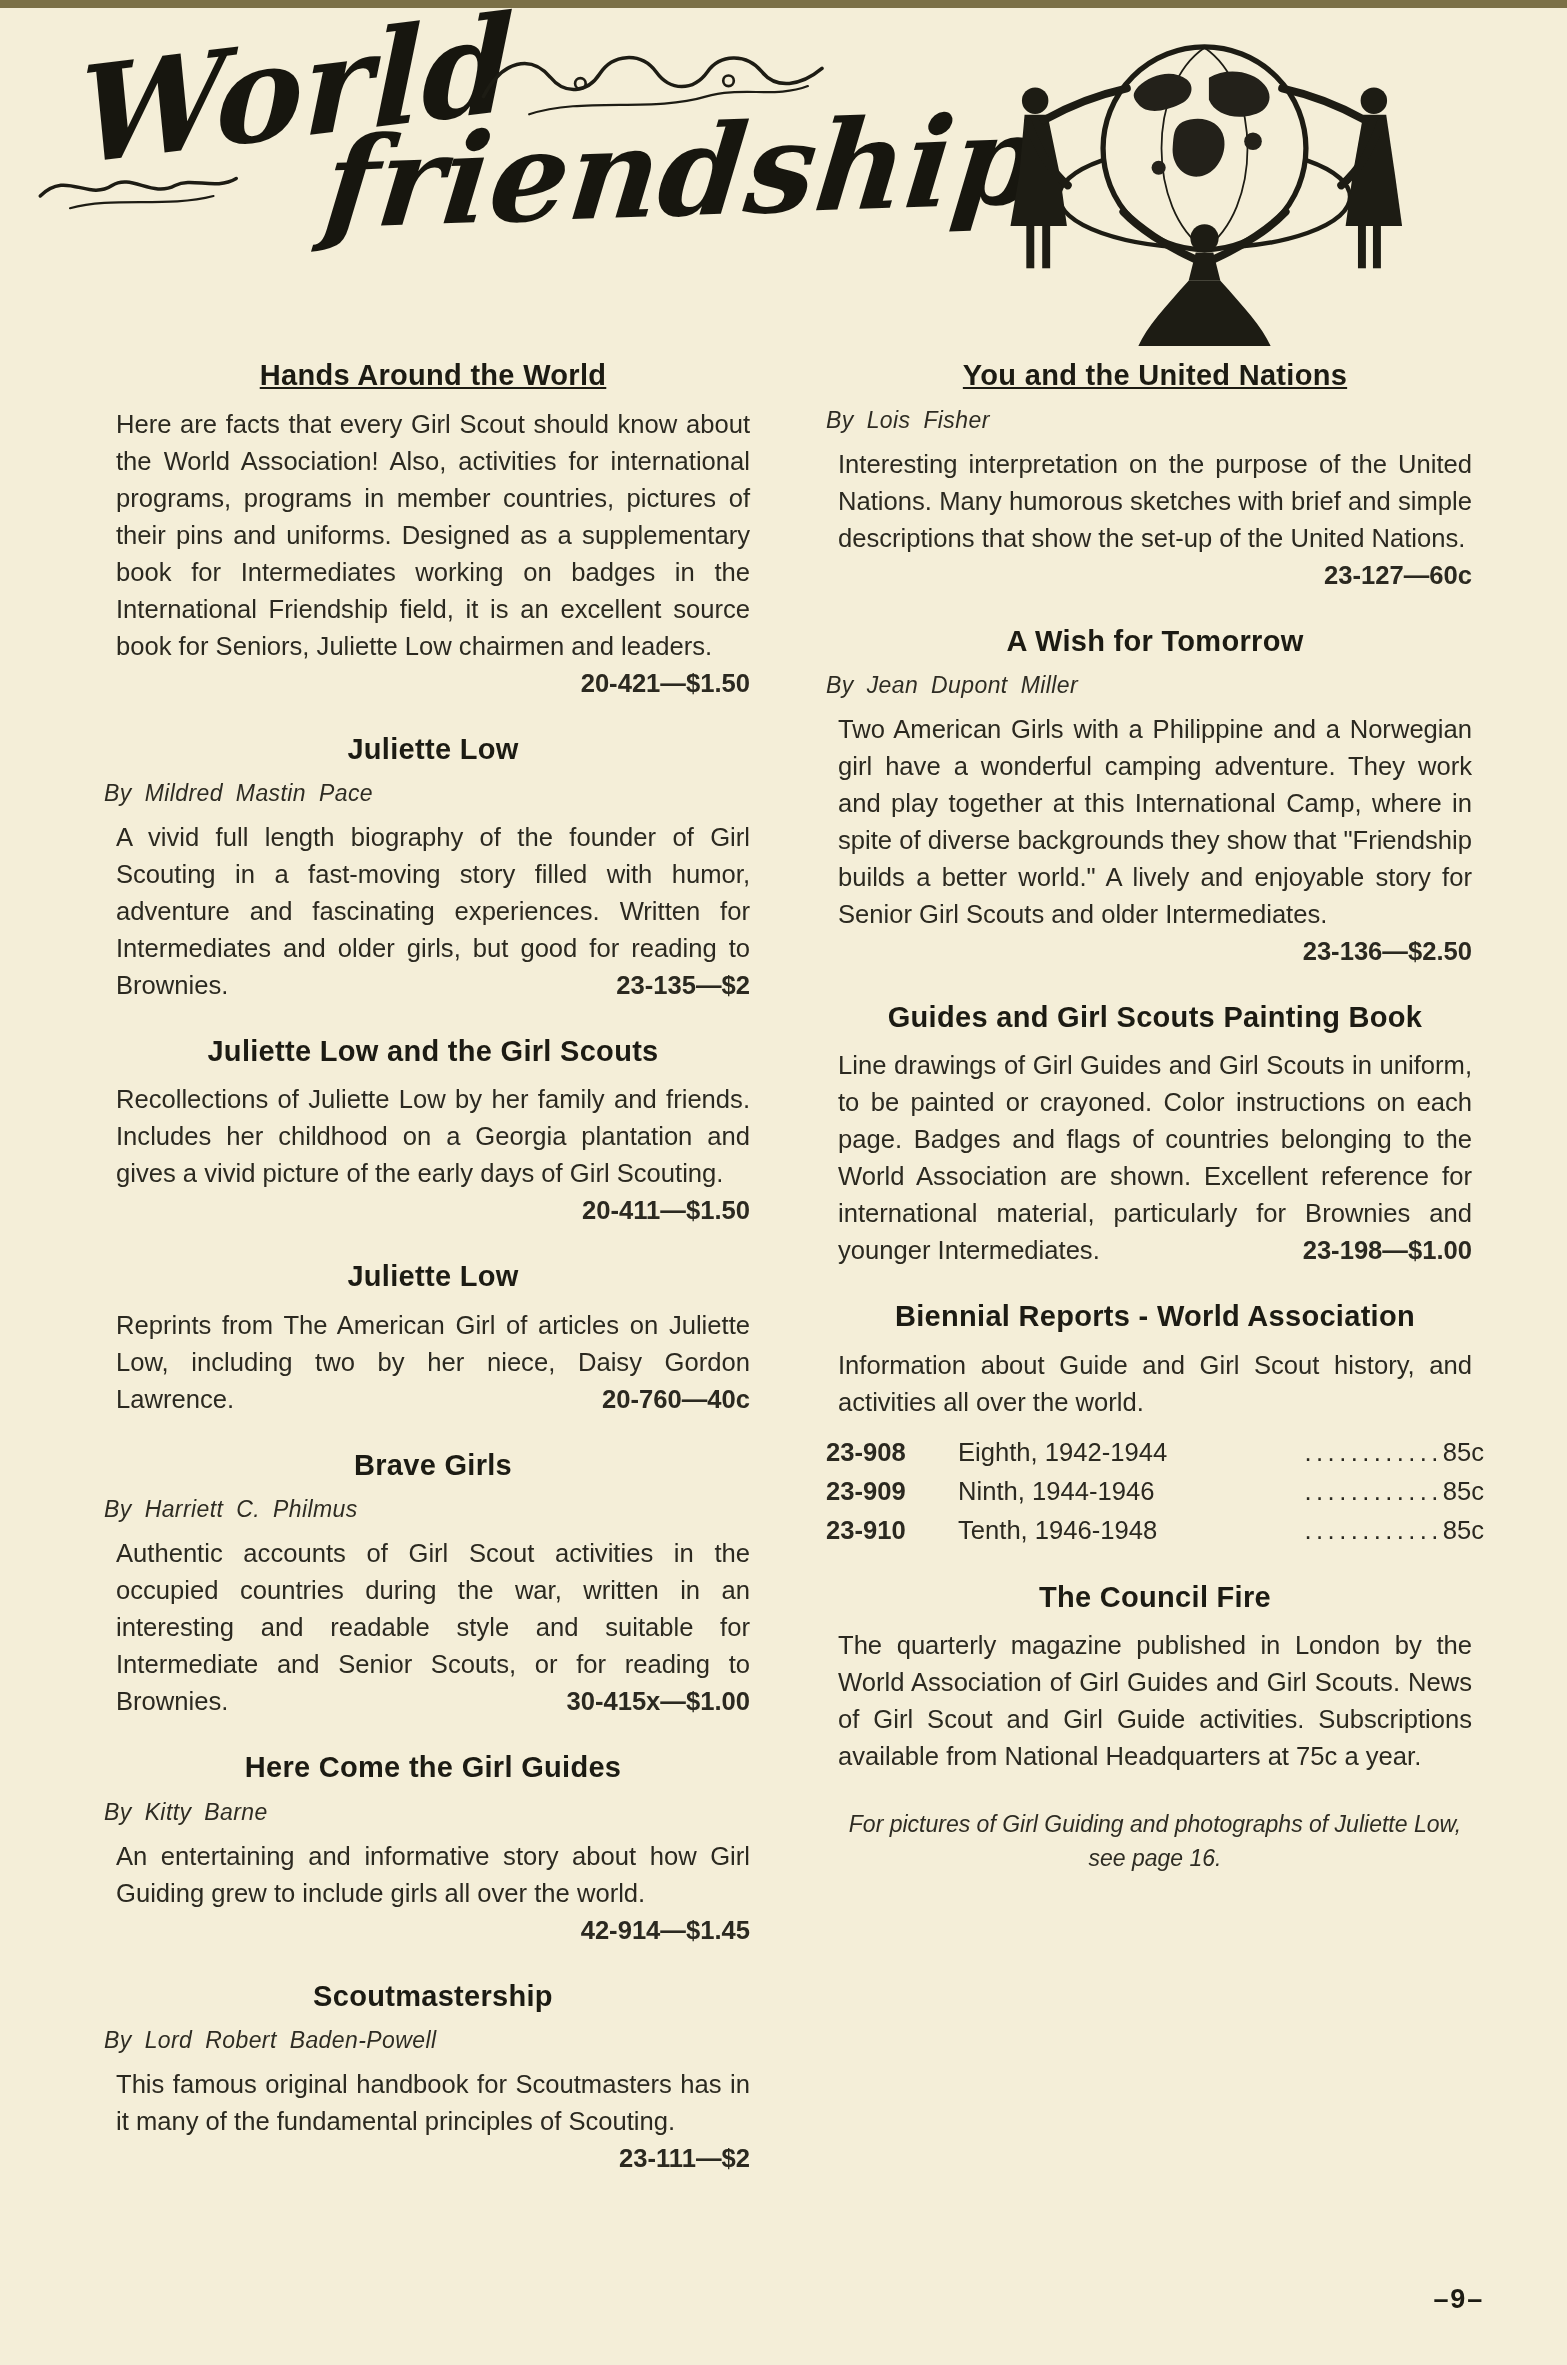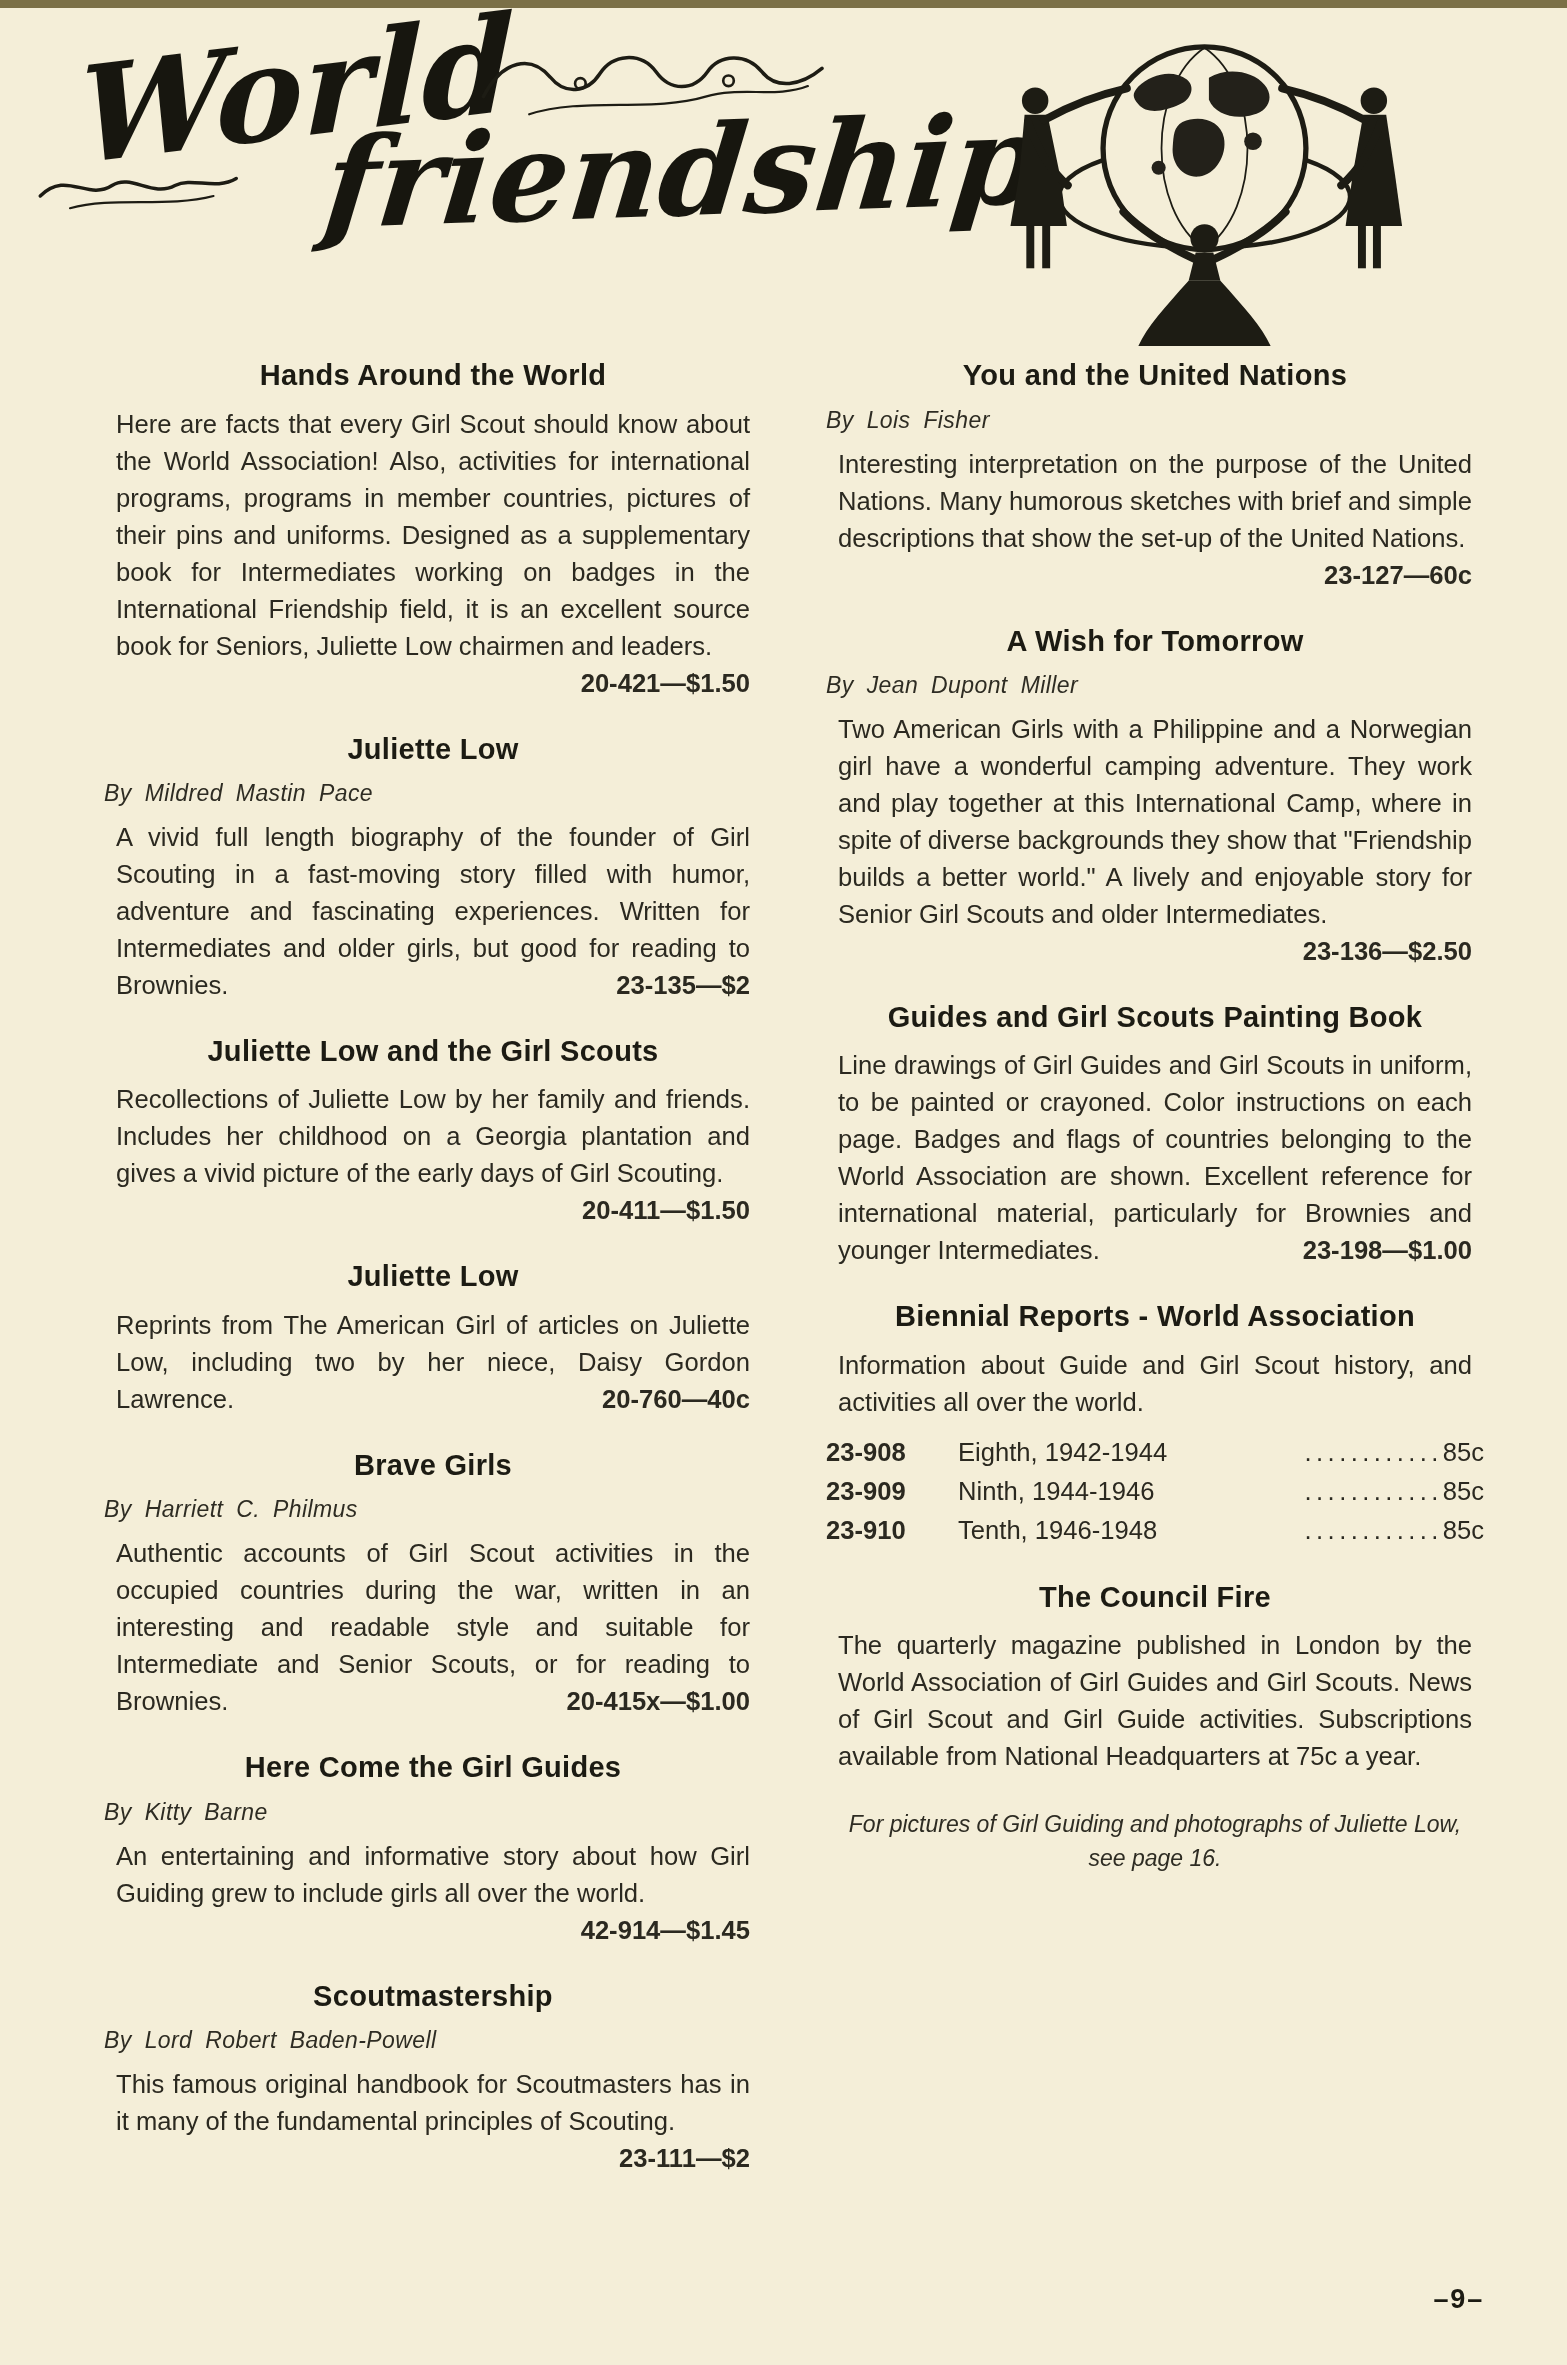--- a/index.html
+++ b/index.html
@@ -29,21 +29,21 @@
 
   
   .content { display:flex; gap:64px; padding:0 84px 0 104px; }
   .col { flex:1; min-width:0; }
 
   .entry { margin-bottom:5.3px; }
   .entry-title {
     font-size:29px; line-height:35px; font-weight:bold; text-align:center;
     margin:30px 0 12.4px; letter-spacing:0.3px; color:#1c1b13;
   }
-  .entry:first-child .entry-title { margin-top:5.3px; }
+  .entry:first-child .entry-title { margin-top:5.3px;text-decoration:underline; }
   .byline {
     font-size:23px; line-height:28px; font-style:italic; text-align:left;
     margin:0 0 10.6px; word-spacing:6.2px; letter-spacing:0.4px; color:#2e2c23;
   }
   .entry-body {
     font-size:25.6px; line-height:37px; text-align:justify; margin:12px;
   }
   .entry-body::after { content:""; display:block; clear:both; }
   .code-price { float:right; font-weight:bold; padding-left:21px; white-space:nowrap; }
 
@@ -135,21 +135,21 @@
         <h3 class="entry-title">Juliette Low and the Girl Scouts</h3>
         <p class="entry-body"><span class="body-text">Recollections of Juliette Low by her family and friends. Includes her childhood on a Georgia plantation and gives a vivid picture of the early days of Girl Scouting. </span><span class="code-price">20-411—$1.50</span></p>
       </article>
       <article class="entry">
         <h3 class="entry-title">Juliette Low</h3>
         <p class="entry-body"><span class="body-text">Reprints from The American Girl of articles on Juliette Low, including two by her niece, Daisy Gordon Lawrence. </span><span class="code-price">20-760—40c</span></p>
       </article>
       <article class="entry">
         <h3 class="entry-title">Brave Girls</h3>
         <p class="byline">By Harriett C. Philmus</p>
-        <p class="entry-body"><span class="body-text">Authentic accounts of Girl Scout activities in the occupied countries during the war, written in an interesting and readable style and suitable for Intermediate and Senior Scouts, or for reading to Brownies. </span><span class="code-price">20-415x—$1.00</span></p>
+        <p class="entry-body"><span class="body-text">Authentic accounts of Girl Scout activities in the occupied countries during the war, written in an interesting and readable style and suitable for Intermediate and Senior Scouts, or for reading to Brownies. </span><span class="code-price">30-415x—$1.00</span></p>
       </article>
       <article class="entry">
         <h3 class="entry-title">Here Come the Girl Guides</h3>
         <p class="byline">By Kitty Barne</p>
         <p class="entry-body"><span class="body-text">An entertaining and informative story about how Girl Guiding grew to include girls all over the world. </span><span class="code-price">42-914—$1.45</span></p>
       </article>
       <article class="entry">
         <h3 class="entry-title">Scoutmastership</h3>
         <p class="byline">By Lord Robert Baden-Powell</p>
         <p class="entry-body"><span class="body-text">This famous original handbook for Scoutmasters has in it many of the fundamental principles of Scouting. </span><span class="code-price">23-111—$2</span></p>

